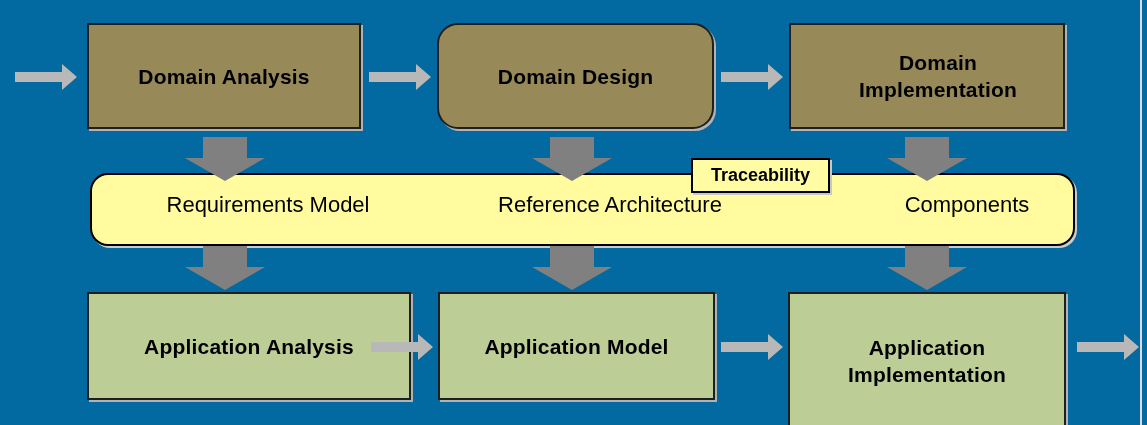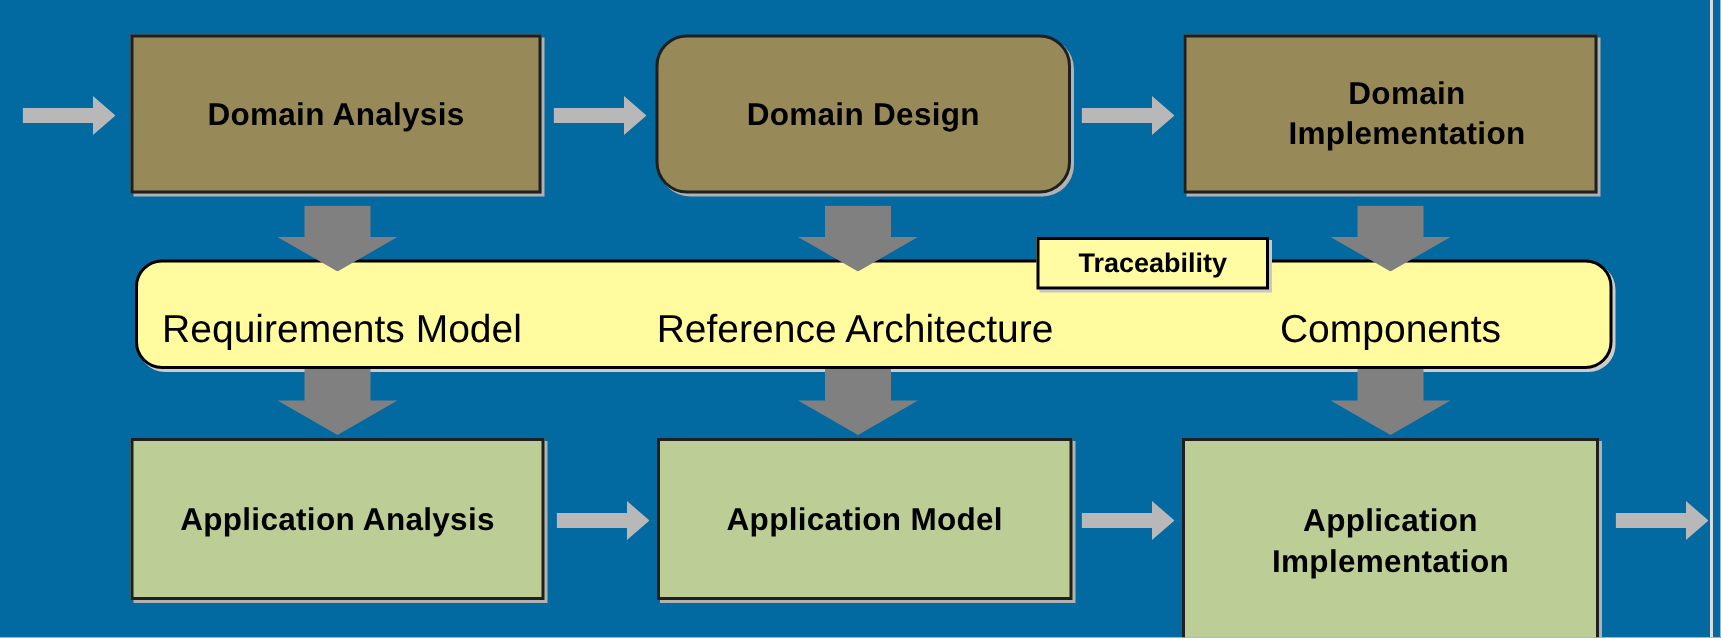--- a/index.html
+++ b/index.html
@@ -30,54 +30,55 @@
     font-weight: bold;
     font-size: 21px;
     line-height: 27px;
     white-space: pre-line;
     letter-spacing: 0.2px;
   }
 
   #box-da { left: 87px;  top: 23px;  width: 274px; height: 106px; }
   #box-dd { left: 437px; top: 23px;  width: 277px; height: 106px; border-radius: 21px; }
   #box-di { left: 789px; top: 23px;  width: 276px; height: 106px; padding-left: 22px; }
-  #box-aa { left: 87px;  top: 292px; width: 276px; height: 108px; }
+  #box-aa { left: 87px;  top: 292px; width: 324px; height: 108px; }
   #box-ad { left: 438px; top: 292px; width: 277px; height: 108px; }
   #box-ai { left: 788px; top: 292px; width: 278px; height: 137px; }
 
   
   #band {
     position: absolute;
     left: 90px; top: 173px;
     width: 985px; height: 73px;
     box-sizing: border-box;
     background: #fffb9e;
     border: 2px solid #000;
     border-radius: 18px;
     box-shadow: 2px 2px 0 #cccccc;
     z-index: 1;
   }
   .band-label {
     position: absolute;
-    top: 206px;
+    top: 192px;
     transform: translateX(-50%);
-    font-size: 26px;
+    font-size: 22px;
     line-height: 26px;
     white-space: nowrap;
     z-index: 2;
+    margin-left: 40px;
   }
   #band-label-1 { left: 228px; }
   #band-label-2 { left: 570px; }
   #band-label-3 { left: 927px; }
 
   
   #trace-tag {
     position: absolute;
     left: 691px; top: 158px;
-    width: 155px; height: 35px;
+    width: 139px; height: 35px;
     box-sizing: border-box;
     background: #fffca4;
     border: 2px solid #000;
     box-shadow: 2px 2px 0 #c8c8c8;
     display: flex;
     align-items: center;
     justify-content: center;
     font-weight: bold;
     font-size: 18px;
     z-index: 4;

